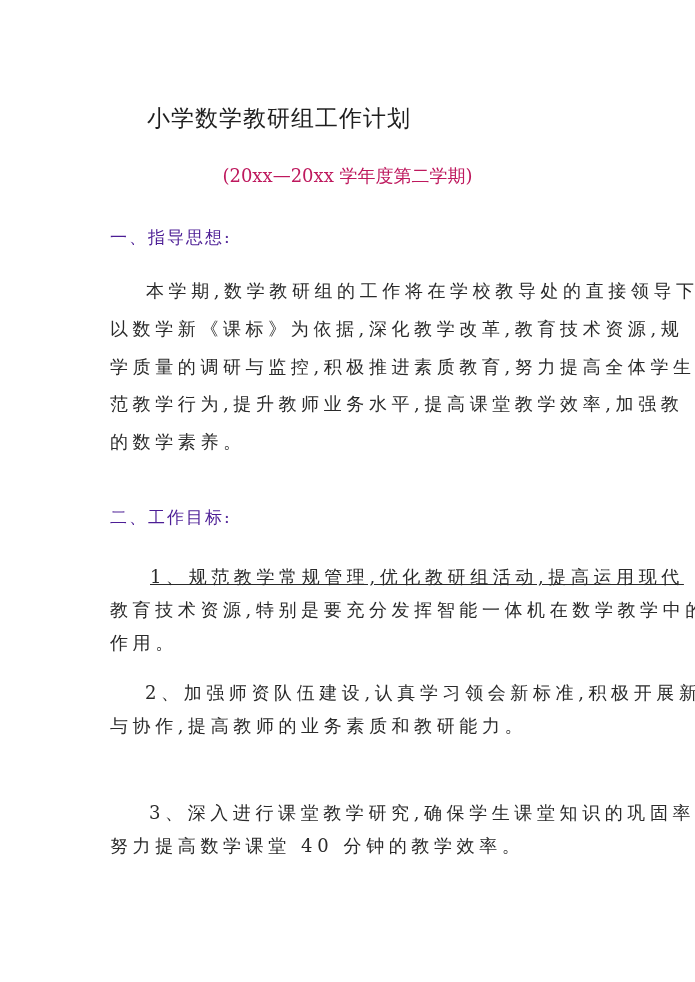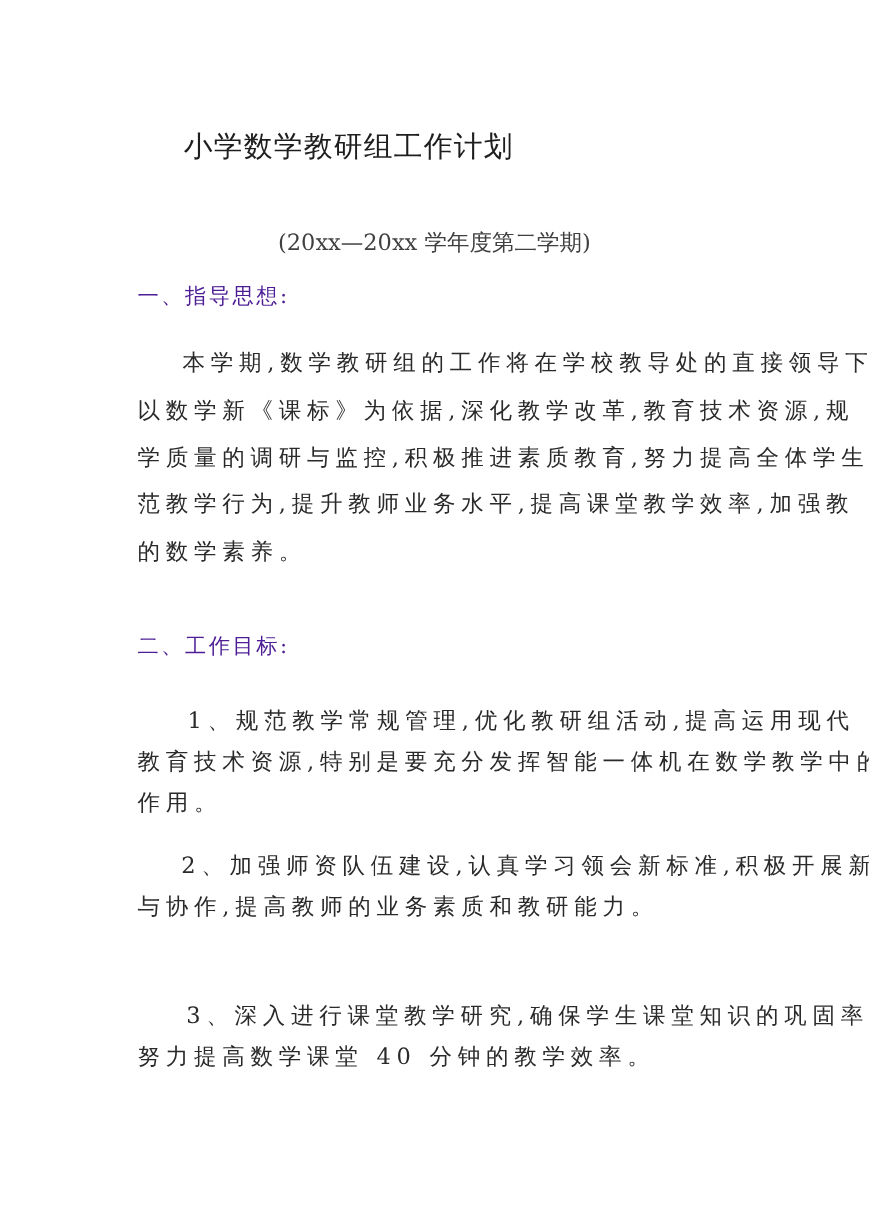--- a/index.html
+++ b/index.html
@@ -31,22 +31,21 @@
       letter-spacing: 1px;
       color: #1e1e1e;
     }
     .subtitle {
       position: absolute;
       left: 0; width: 695px;
       top: 161px;
       text-align: center;
       font-size: 18px;
       line-height: 30px;
-      color: #404040;
-      margin-top: 19px;
+      color: #be185d;
     }
     .heading {
       position: absolute;
       left: 110px;
       font-size: 17px;
       line-height: 28px;
       letter-spacing: 2px;
       color: #4c1d95;
     }
     .para {
@@ -60,21 +59,21 @@
       margin: 0;
     }
     .para .line {
       display: block;
       white-space: nowrap;
     }
     .p1 { top: 272px; line-height: 37.8px; }
     .p1 .indent { padding-left: 36px; }
     .g { line-height: 33px; }
     .g1 { top: 560px; }
-    .g1 .indent { padding-left: 40px; }
+    .g1 .indent { padding-left: 40px; text-decoration: underline; }
     .g2 { top: 676px; }
     .g2 .indent { padding-left: 35px; }
     .g3 { top: 796px; }
     .g3 .indent { padding-left: 39px; }
   </style>
 </head>
 <body>
 
 <div class="page">
 

